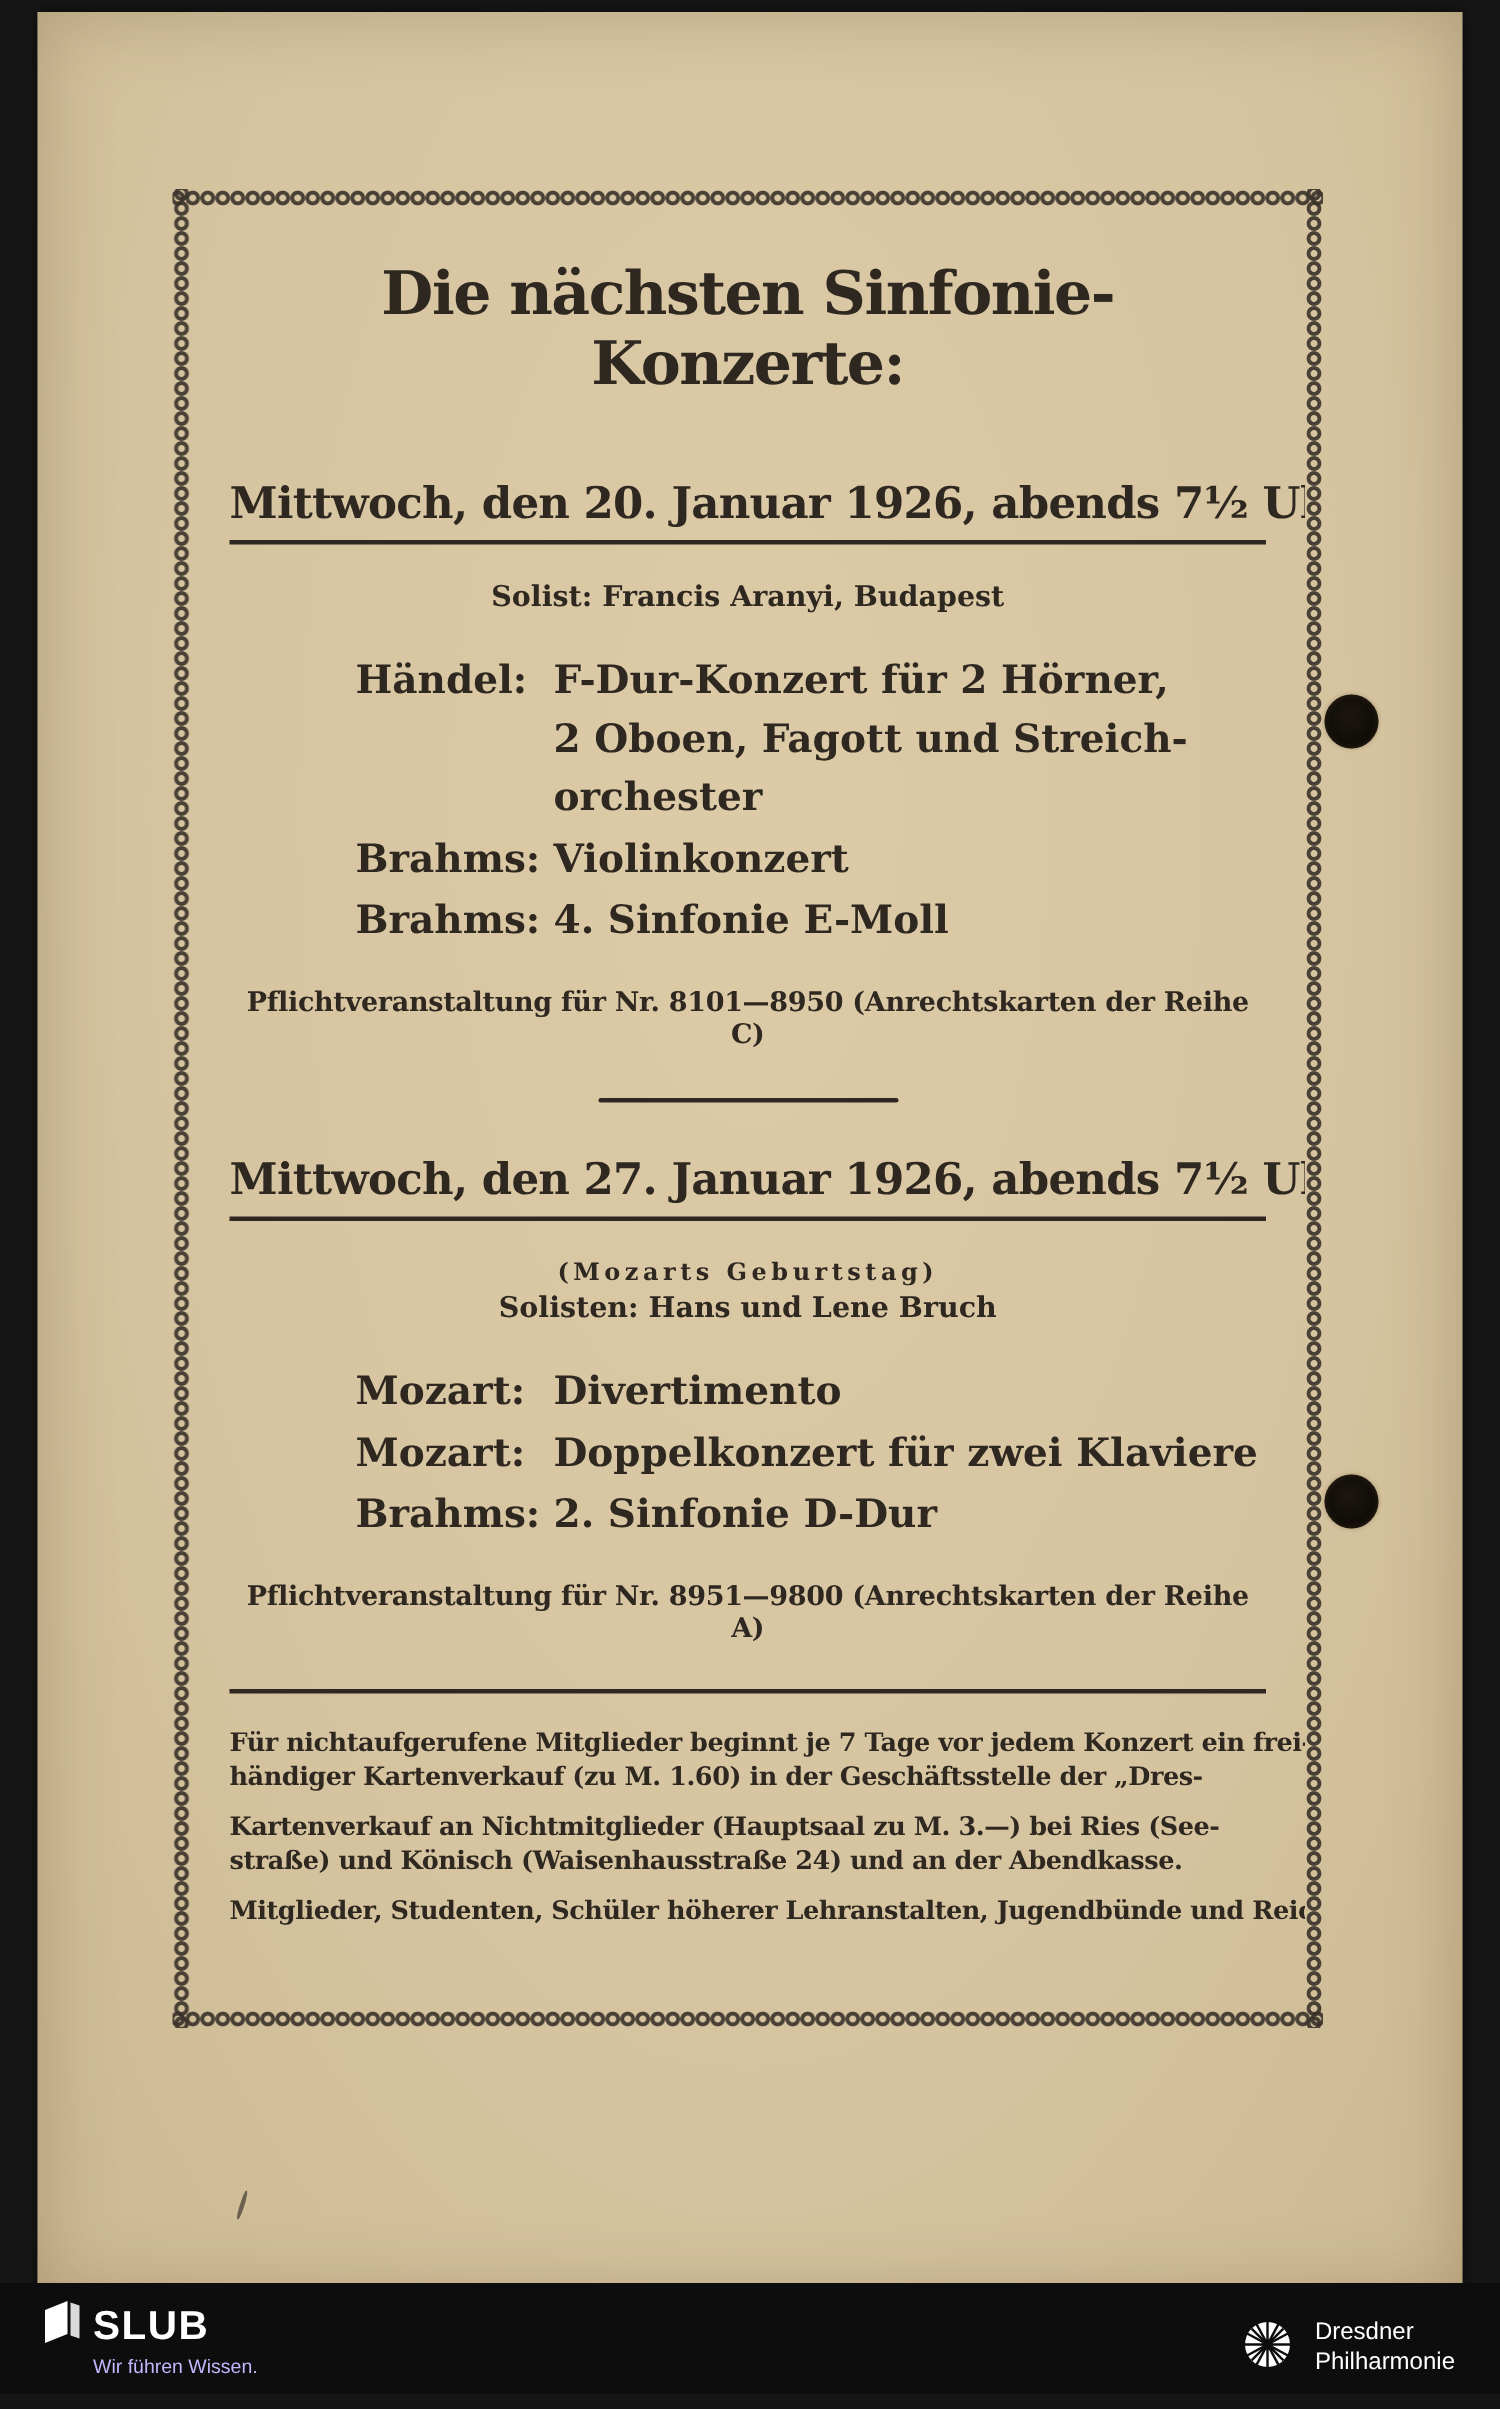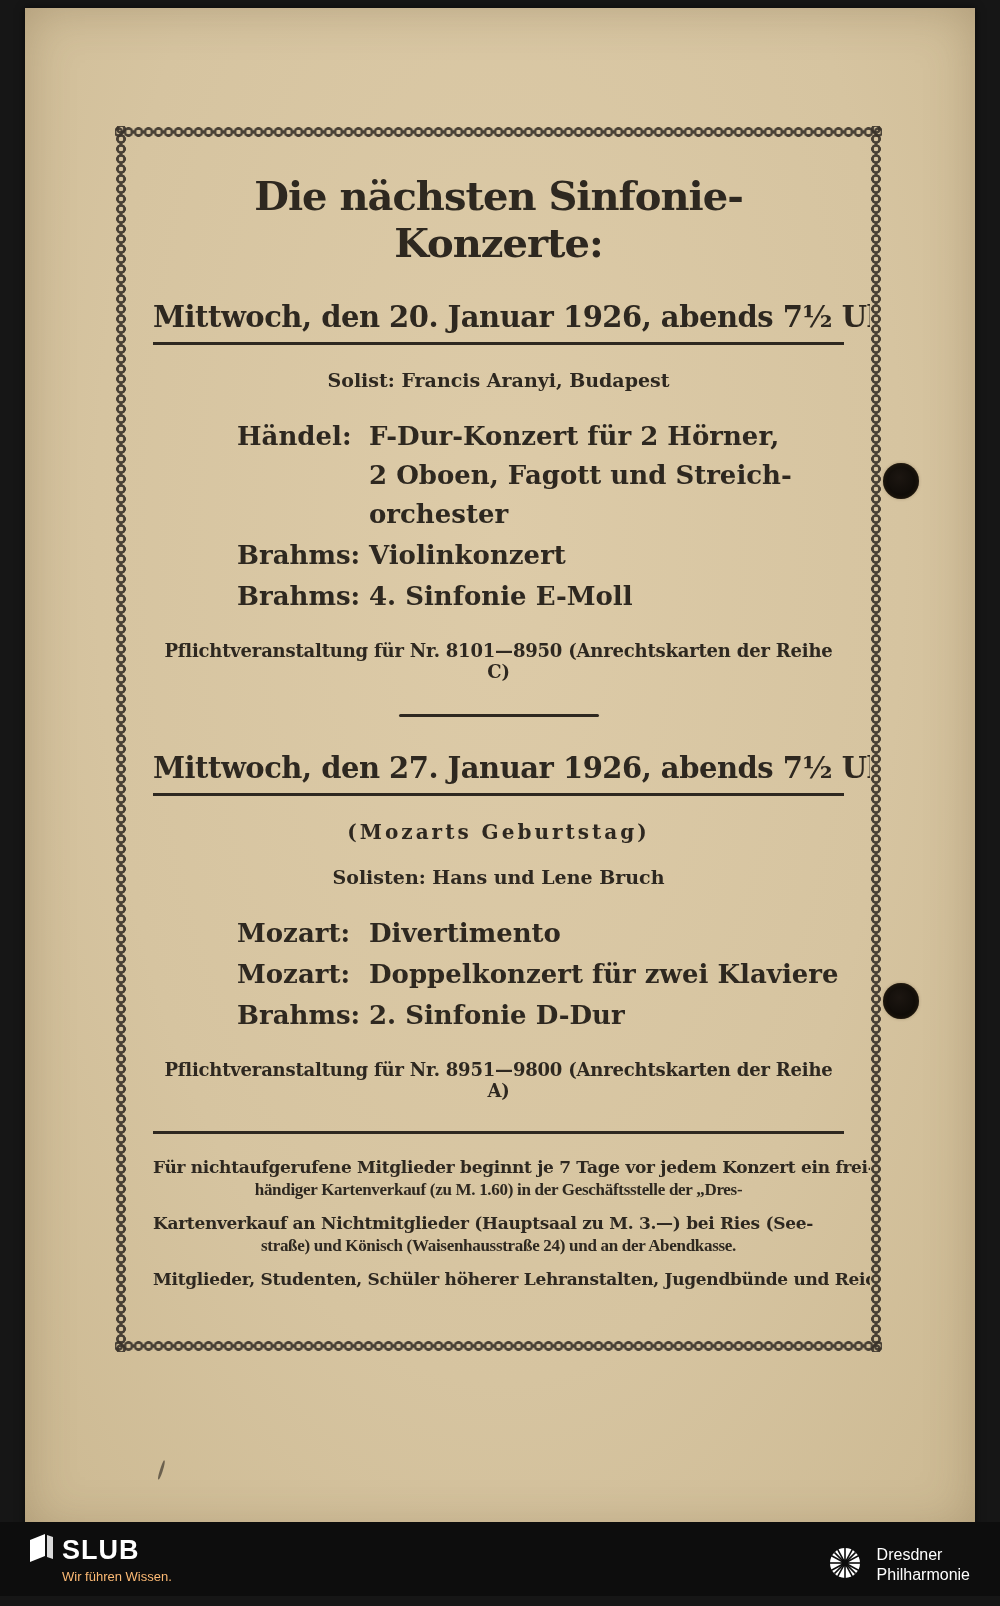--- a/index.html
+++ b/index.html
@@ -44,39 +44,39 @@
   .orn-right{right:0;}
   .content{
     position:absolute;inset:12px;
     padding:22px 26px;
     overflow:hidden;
     color:var(--ink);
     font-weight:bold;
   }
   .title{
     font-size:40px;letter-spacing:-1px;
-    text-align:center;margin:12px 0 34px;font-weight:bold;
+    text-align:center;margin:12px 0 52px;font-weight:bold;
   }
   .date-heading{
     font-size:29px;letter-spacing:-0.5px;white-space:nowrap;
     text-align:center;padding-bottom:8px;margin-bottom:24px;
     border-bottom:3px solid var(--ink);
   }
   .soloist{font-size:19px;text-align:center;margin-bottom:26px;}
-  .subtitle{font-size:20px;letter-spacing:3px;text-align:center;margin:0 0 22px;}
+  .subtitle{font-size:16px;letter-spacing:3px;text-align:center;margin:0 0 4px;}
   .program{margin-left:84px;display:flex;flex-direction:column;gap:2px;}
   .prog-row{display:flex;}
   .composer{flex:none;width:132px;font-size:26px;line-height:1.5;}
   .work{font-size:26px;line-height:1.5;white-space:pre-line;}
   .note{font-size:18px;text-align:center;margin-top:24px;letter-spacing:-0.2px;}
   .short-divider{width:200px;height:3px;background:var(--ink);margin:32px auto;border-radius:2px;}
   .long-rule{height:3px;background:var(--ink);margin:30px 0 22px;border:none;}
   .footnote{font-size:17px;letter-spacing:-0.3px;line-height:1.35;margin-bottom:10px;}
   .fn-line{white-space:nowrap;}
-  .fn-line.center{text-align:center;font-family:Liberation Serif, serif;}
+  .fn-line.center{}
   .section2{margin-top:34px;}
   
   .hole{
     position:absolute;width:36px;height:36px;border-radius:50%;
     background:radial-gradient(circle at 45% 40%, #1c1611 0%, #0e0b07 70%);
     box-shadow:0 0 4px rgba(60,45,25,.7) inset, 0 0 3px rgba(120,100,70,.5);
   }
   .hole-1{left:858px;top:455px;}
   .hole-2{left:858px;top:975px;}
   .pen-mark{
@@ -88,21 +88,21 @@
   .footer{
     position:absolute;left:0;bottom:10px;width:100%;height:74px;
     background:var(--footer-bg);
     display:flex;align-items:center;justify-content:space-between;
     box-sizing:border-box;padding:0 30px;
     font-family:"Liberation Sans", sans-serif;color:#ffffff;
   }
   .footer-left{display:flex;flex-direction:column;justify-content:center;}
   .slub-row{display:flex;align-items:center;gap:8px;}
   .slub-name{font-size:27px;font-weight:bold;letter-spacing:1px;line-height:1;}
-  .slub-tagline{font-size:13px;margin-top:3px;margin-left:32px;color:#fdba74;}
+  .slub-tagline{font-size:13px;margin-top:3px;margin-left:32px;color:#c4b5fd;}
   .footer-right{display:flex;align-items:center;gap:12px;margin-top:12px;}
   .partner-name{font-size:16px;line-height:1.25;}
 </style>
 </head>
 <body>
 
 <div class="stage">
 
   <div class="paper">
 

